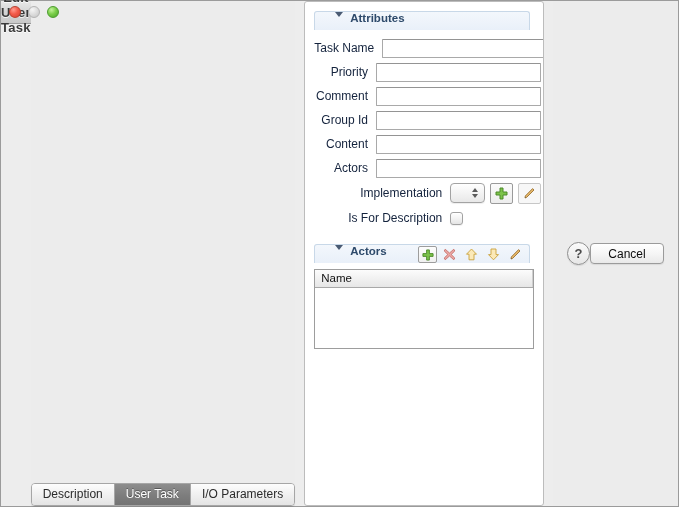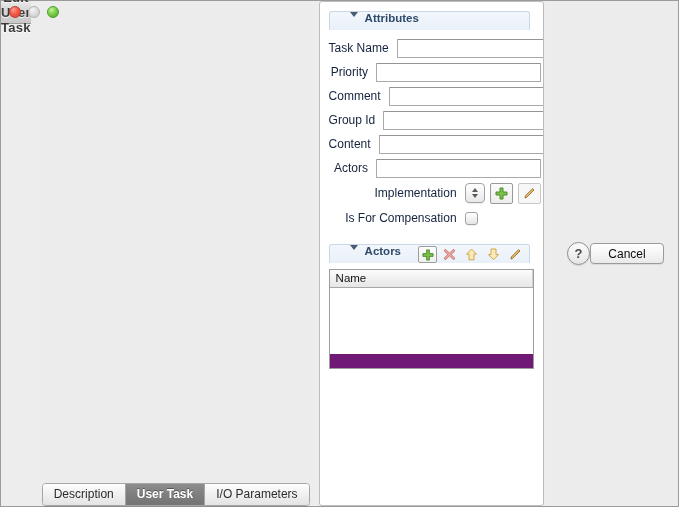--- a/index.html
+++ b/index.html
@@ -73,21 +73,20 @@
   }
 
   
   .tabbar {
     flex: 0 0 26px;
     display: flex;
     justify-content: center;
     align-items: flex-end;
     background: #ececec;
     padding-top: 21px;
-    margin-left: 11px;
   }
   .tabs {
     display: flex;
     height: 21px;
     border: 1px solid #a6a6a6;
     border-radius: 4px;
     overflow: hidden;
     box-shadow: 0 1px 1px rgba(0,0,0,0.10);
   }
   .tab {
@@ -99,21 +98,21 @@
     background: linear-gradient(to bottom, #fdfdfd 0%, #efefef 55%, #e4e4e4 100%);
     border-right: 1px solid #a6a6a6;
     cursor: default;
     white-space: nowrap;
   }
   .tab:last-child { border-right: none; }
   .tab.active {
     background: linear-gradient(to bottom, #8d8d8d 0%, #7d7d7d 55%, #747474 100%);
     color: #ffffff;
     text-shadow: 0 -1px 0 rgba(0,0,0,0.35);
-    font-weight: bold;
+    font-weight: normal;
   }
 
   
   .content-frame {
     flex: 1 1 auto;
     margin: 0 9px 0 9px;
     background: #ffffff;
     border: 1px solid #bcbcbc;
     border-radius: 3px;
     position: relative;
@@ -268,21 +267,21 @@
     border-radius: 2px;
     cursor: default;
   }
   .impl-btn.plain { border-color: #c7c7c7; background: #f7f7f7; }
 
   
   .table-wrap {
     margin: 6px 9px 0 9px;
     border: 1px solid #9d9d9d;
     background: #701a75;
-    height: 100px;
+    height: 80px;
     box-sizing: border-box;
     overflow: hidden;
   }
   .table-head {
     height: 17px;
     background: linear-gradient(to bottom, #fcfcfc 0%, #f0f0f0 55%, #e6e6e6 100%);
     border-bottom: 1px solid #a8a8a8;
     display: flex;
     align-items: center;
   }
@@ -428,21 +427,21 @@
           <div class="impl-btn plain">
             <svg width="15" height="15" viewBox="0 0 15 15">
               <path d="M3 12 L4.6 11.4 L12 4 L10.6 2.6 L3.3 10 Z" fill="#e8b96b" stroke="#9a7232" stroke-width="0.9" stroke-linejoin="round"></path>
               <path d="M3 12 L4 11.7 L3.3 11 Z" fill="#5a5a5a"></path>
             </svg>
           </div>
         </div>
       </div>
 
       <div class="row">
-        <div class="row-label">Is For Compensation</div>
+        <div class="row-label">Is For Description</div>
         <div class="chk"></div>
       </div>
 
     </div>
 
     <div class="section-header" style="margin-top:14px;">
       <div class="twisty"></div>
       <span class="section-title">Actors</span>
       <div class="section-tools">
 

